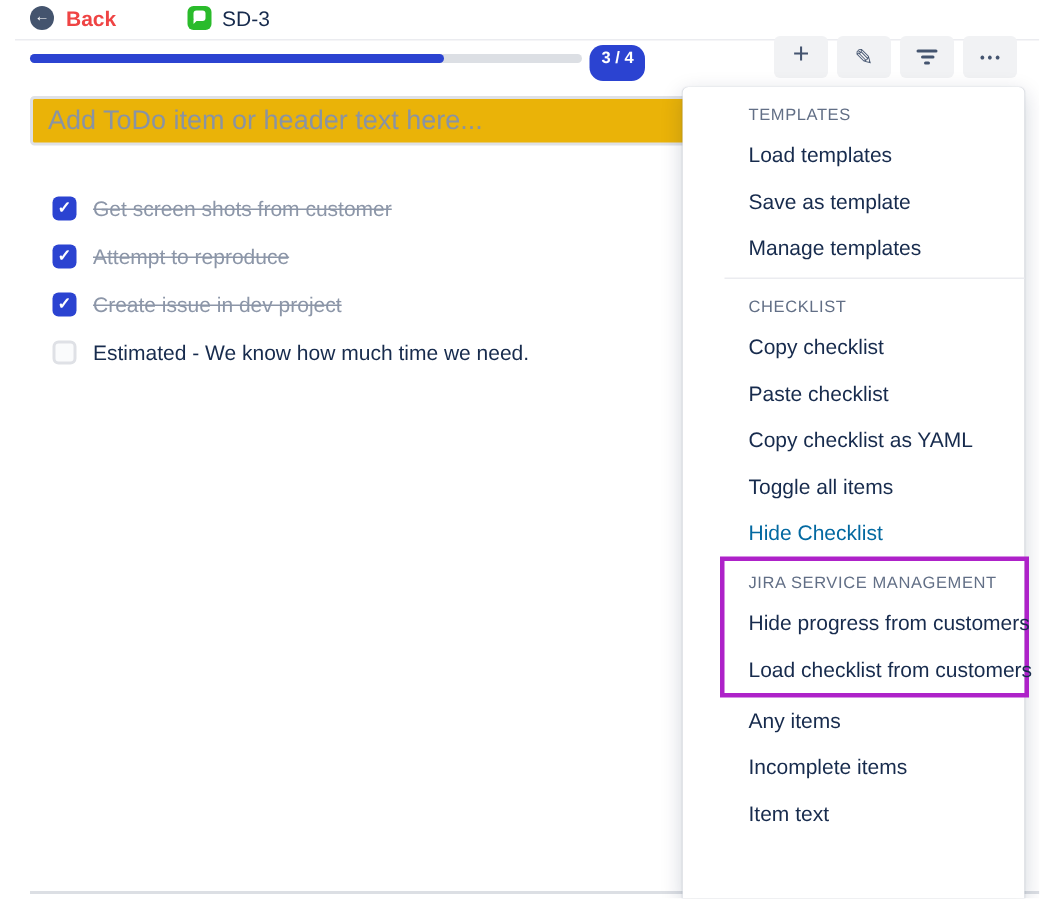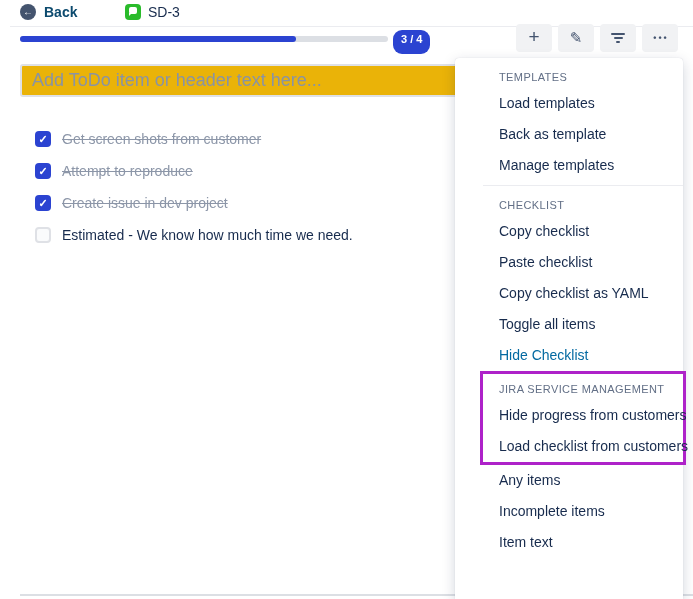--- a/index.html
+++ b/index.html
@@ -3,21 +3,21 @@
 <meta charset="utf-8">
 <style>
   * { margin:0; padding:0; box-sizing:border-box; }
   html,body { width:693px; height:599px; background:#fff; font-family:"Liberation Sans", sans-serif; }
   .app { position:relative; width:693px; height:599px; overflow:hidden; background:#fff; color:#172B4D; }
 
   
   .back-btn { position:absolute; left:20px; top:4px; display:flex; align-items:center; gap:8px; cursor:pointer; }
   .back-circle { width:16px; height:16px; border-radius:50%; background:#44546E; color:#fff; font-size:10px;
                  line-height:16px; text-align:center; display:inline-block; }
-  .back-label { font-size:14px; font-weight:700; color:#0c4a6e; }
+  .back-label { font-size:14px; font-weight:700; color:#ef4444; }
   .issue { position:absolute; left:101px; top:4px; display:flex; align-items:center; gap:7px;padding-left:24px; }
   .issue-icon { position:relative; width:16px; height:16px; border-radius:4px; background:var(--green); }
   .issue-icon .bubble { position:absolute; left:4px; top:3px; width:8px; height:7px; background:#fff; border-radius:2px; }
   .issue-icon .bubble:after { content:""; position:absolute; left:0; top:6px; width:0; height:0;
                  border-left:3px solid #fff; border-bottom:3px solid transparent; }
   .issue-key { font-size:14px; color:#172B4D; }
 
   .top-divider { position:absolute; left:10px; right:0; top:26px; height:1px; background:#EBECF0; }
 
   
@@ -127,21 +127,21 @@
         <span class="checkbox unchecked"></span>
         <span class="check-label">Estimated - We know how much time we need.</span>
       </div>
     </div>
 
   <div class="bottom-divider"></div>
 
   <div class="menu" id="menu">
       <div class="menu-header">TEMPLATES</div>
       <div class="menu-item">Load templates</div>
-      <div class="menu-item">Back as template</div>
+      <div class="menu-item">Save as template</div>
       <div class="menu-item">Manage templates</div>
       <div class="menu-divider"></div>
       <div class="menu-header">CHECKLIST</div>
       <div class="menu-item">Copy checklist</div>
       <div class="menu-item">Paste checklist</div>
       <div class="menu-item">Copy checklist as YAML</div>
       <div class="menu-item">Toggle all items</div>
       <div class="menu-item disabled">Hide Checklist</div>
       <div class="highlight-box">
         <div class="menu-header">JIRA SERVICE MANAGEMENT</div>

